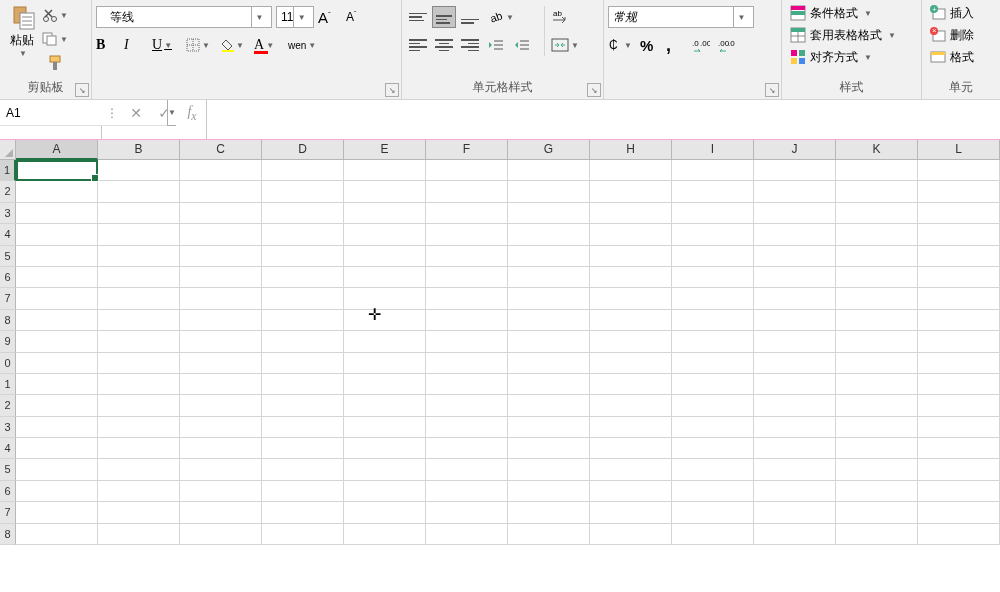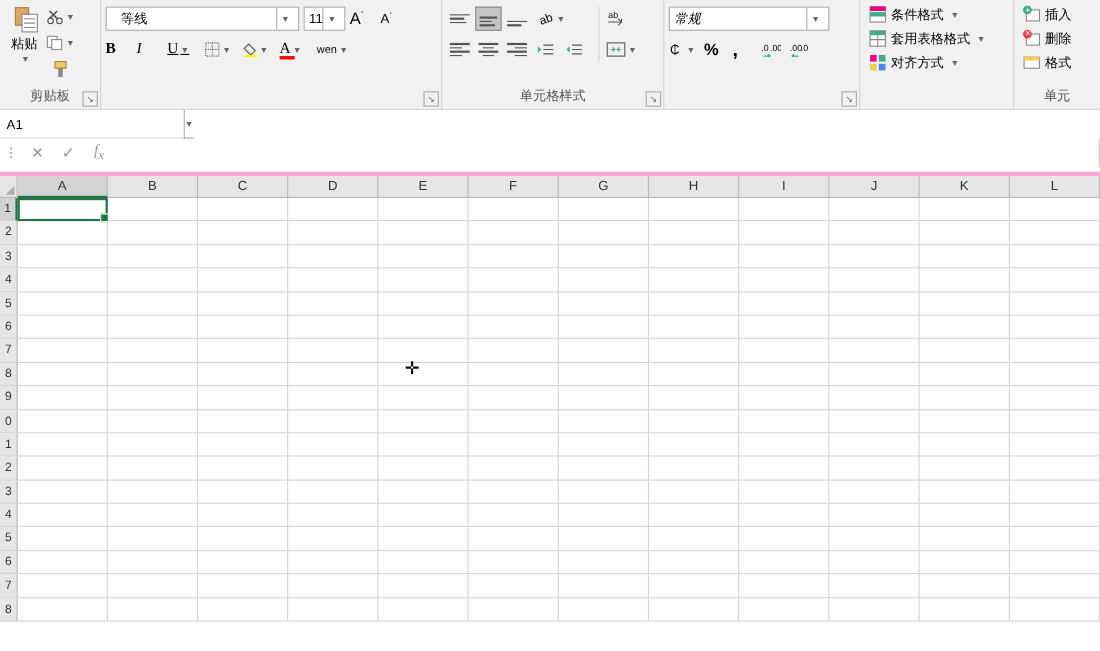--- a/index.html
+++ b/index.html
@@ -132,25 +132,24 @@
 .style-col { display: flex; flex-direction: column; gap: 0px; }
 
 
 .cell-item {
   display: flex; align-items: center; gap: 4px;
   padding: 1px 4px; height: 22px;
 }
 
 
 .formula-bar {
-  height: 60px;
-  border-bottom: 4px solid #f9a8d4;
+  height: 40px;
+  border-bottom: 1px solid #f9a8d4;
   display: flex;
   background: #fff;
-  flex-direction: column;
 }
 .name-box-wrap {
   width: 102px;
   border-right: 1px solid #c6c6c6;
   display: flex;
 }
 .name-box {
   flex: 1;
   border: none;
   padding: 0 6px;
@@ -528,20 +527,21 @@
               <rect x="1" y="1" width="6" height="6" fill="#e08"></rect>
               <rect x="9" y="1" width="6" height="6" fill="#4a8"></rect>
               <rect x="1" y="9" width="6" height="6" fill="#fc4"></rect>
               <rect x="9" y="9" width="6" height="6" fill="#48e"></rect>
             </svg>
           <span>对齐方式</span>
             <span class="dropdown-arrow">▼</span>
         </div>
       </div>
     </div>
+    <div class="ribbon-group-label">样式</div>
   </div>
 
   <div class="ribbon-group" style="flex:1;border-right:none">
     <div class="ribbon-group-content">
       <div class="style-col">
         <div class="cell-item">
           <svg width="16" height="16">
               <rect x="3" y="4" width="12" height="10" fill="#fff" stroke="#888"></rect>
               <circle cx="4" cy="4" r="4" fill="#4a8"></circle>
               <text x="2" y="7" font-size="8" fill="#fff">+</text>

